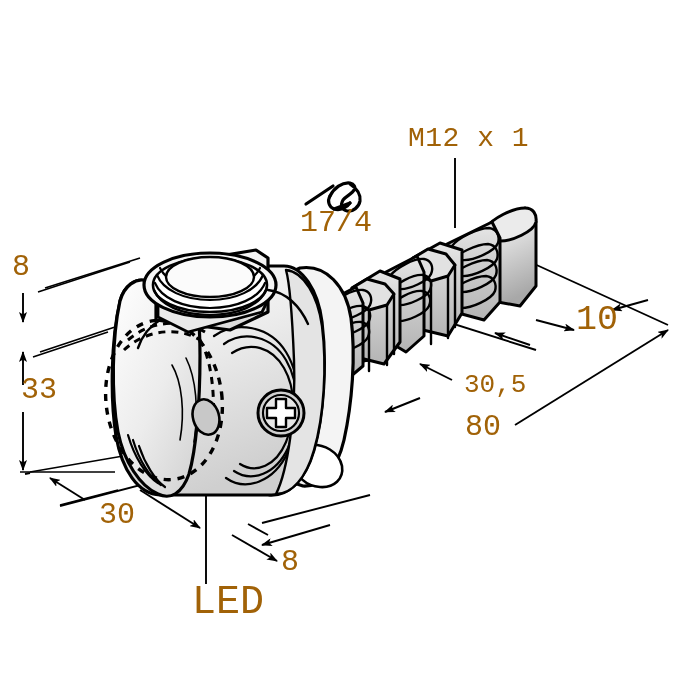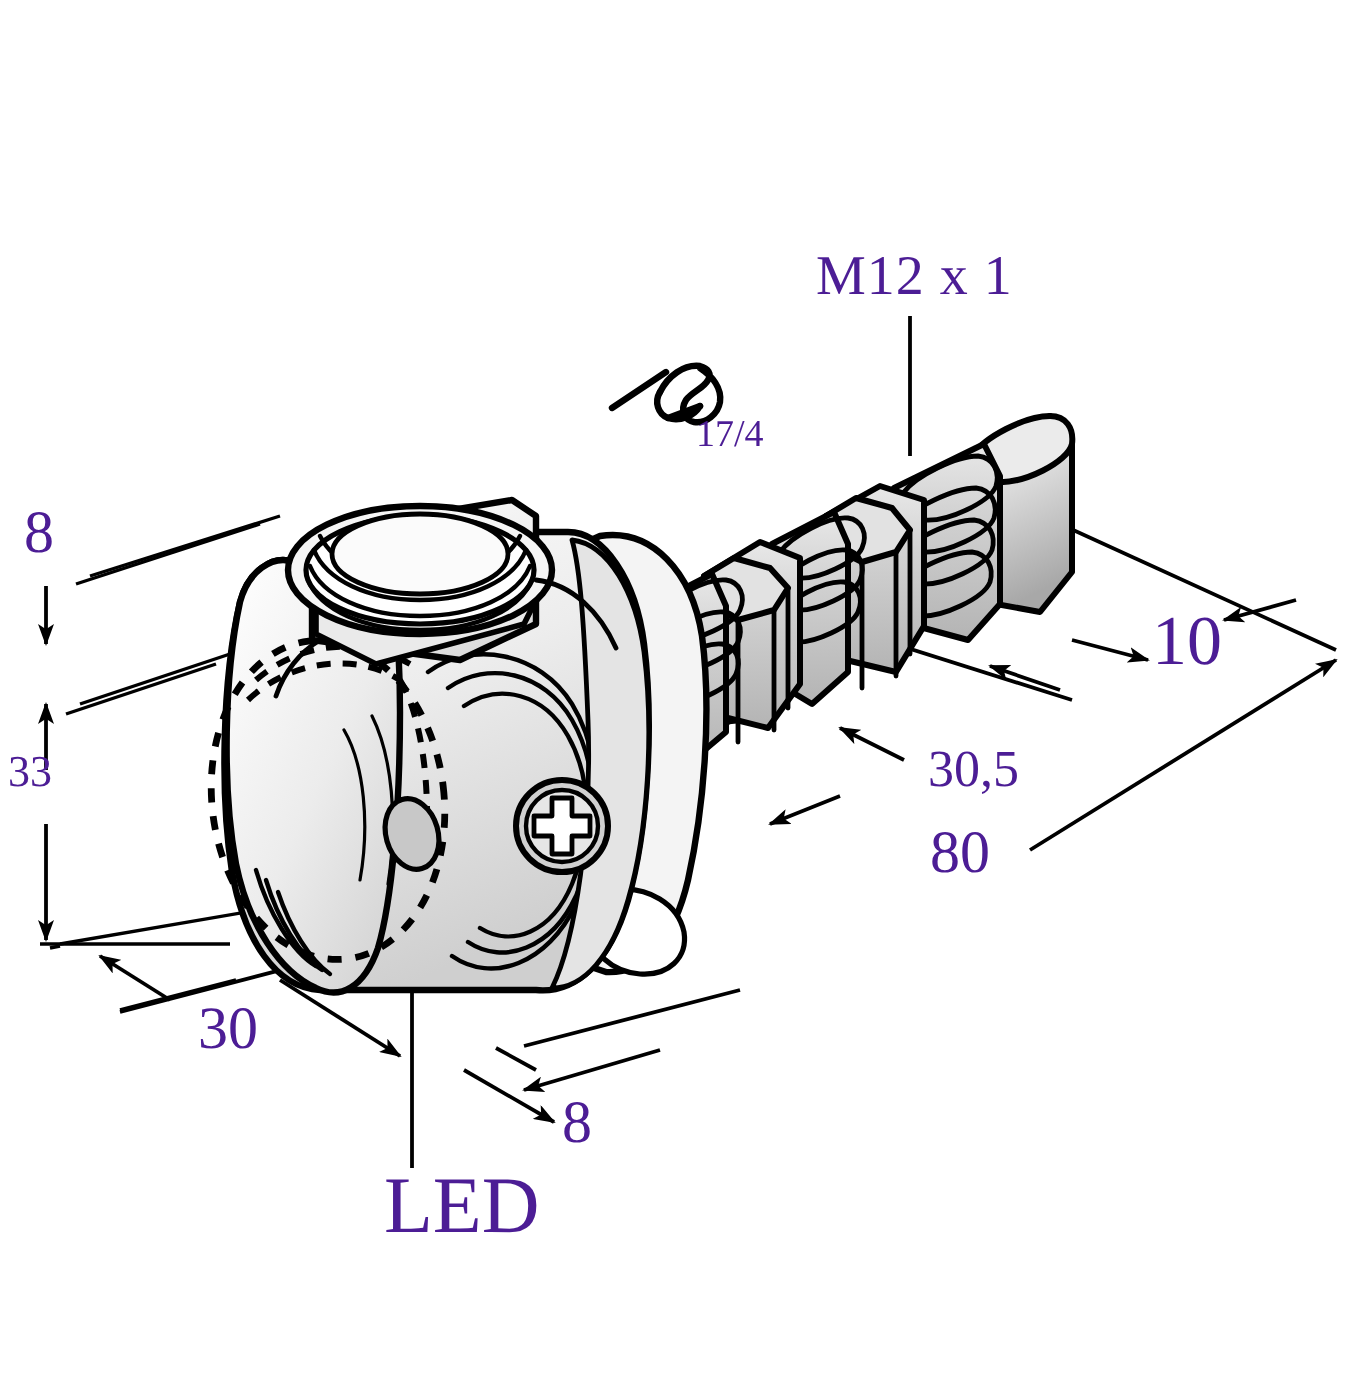--- a/index.html
+++ b/index.html
@@ -17,22 +17,22 @@
   }
   #drawing {
     position: absolute;
     left: 0;
     top: 0;
     width: 681px;
     height: 700px;
   }
   .dim-label {
     position: absolute;
-    font-family: Liberation Serif, serif;
-    color: #4c1d95;
+    font-family: Liberation Mono, monospace;
+    color: #a16207;
     white-space: nowrap;
     line-height: 1;
     font-weight: 400;
   }
 </style>
 </head>
 <body>
 
 <div id="root">
 
@@ -333,31 +333,31 @@
                C361,194 356,188 350,184"></path>
       <path d="M330,196 C327,201 329,207 334,209
                C340,211 347,208 350,203"></path>
       <path d="M334,209 L350,203"></path>
     </g>
 
   </svg>
 
   <span class="dim-label" style="left:12px; top:252px; font-size:30px;">8</span>
 
-  <span class="dim-label" style="left:4px; top:375px; font-size:22px;">33</span>
+  <span class="dim-label" style="left:21px; top:375px; font-size:30px;">33</span>
 
   <span class="dim-label" style="left:99px; top:500px; font-size:30px;">30</span>
 
   <span class="dim-label" style="left:281px; top:547px; font-size:30px;">8</span>
 
   <span class="dim-label" style="left:576px; top:303px; font-size:35px;">10</span>
 
   <span class="dim-label" style="left:464px; top:372px; font-size:26px;">30,5</span>
 
   <span class="dim-label" style="left:465px; top:412px; font-size:30px;">80</span>
 
   <span class="dim-label" style="left:408px; top:125px; font-size:28px; letter-spacing:0.5px;">M12 x 1</span>
 
-  <span class="dim-label" style="left:300px; top:208px; font-size:19px;margin-left:48px;">17/4</span>
+  <span class="dim-label" style="left:300px; top:208px; font-size:30px;">17/4</span>
 
   <span class="dim-label" style="left:192px; top:583px; font-size:40px;">LED</span>
 
 </div>
 
 </body></html>

